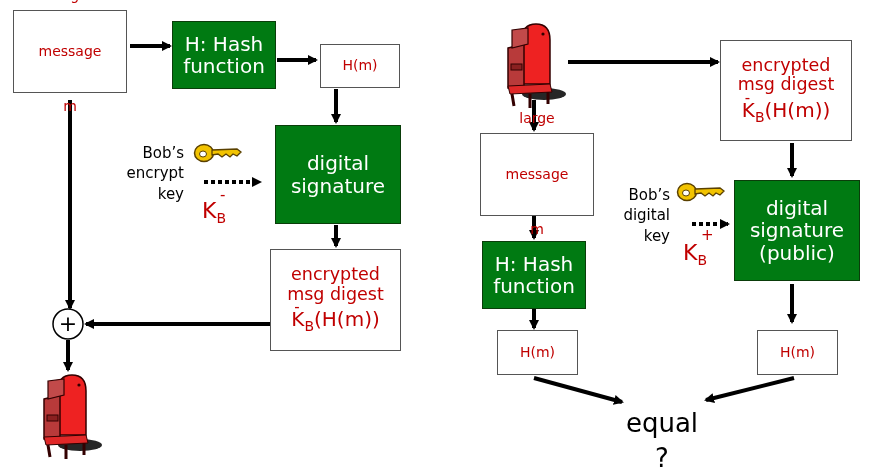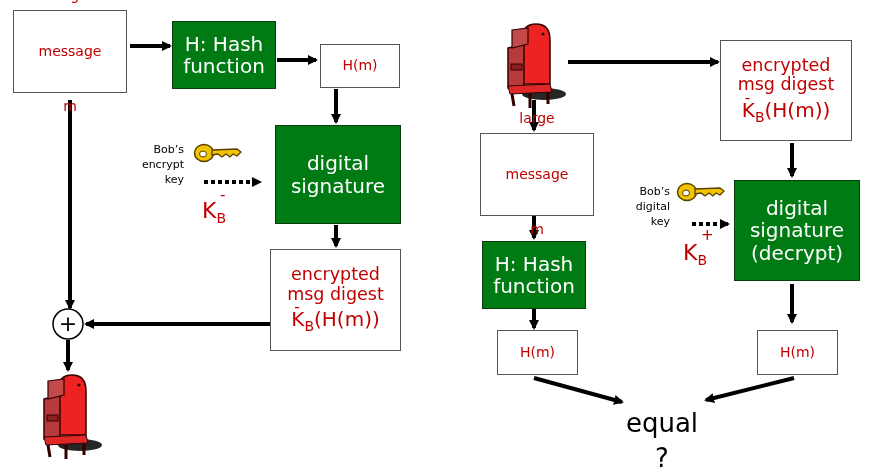--- a/index.html
+++ b/index.html
@@ -5,21 +5,21 @@
   html, body { margin:0; padding:0; background:#ffffff; }
   body { width:872px; height:473px; position:relative; overflow:hidden;
          font-family:"DejaVu Sans", sans-serif; }
   .box { position:absolute; box-sizing:border-box; display:flex; flex-direction:column;
          align-items:center; justify-content:center; text-align:center; line-height:1.12; }
   .white { background:#fff; border:1.5px solid #555; color:#c00000; }
   .green { background:#007a12; border:1px solid #0a3d0a; color:#ffffff; }
   .f22 { font-size:14px;gap:40px; }
   .f20 { font-size:20px; }
   .f18 { font-size:17.5px; }
-  .lbl { position:absolute; font-size:11px; color:#000; text-align:right; line-height:1.35; }
+  .lbl { position:absolute; font-size:15px; color:#000; text-align:right; line-height:1.35; }
   .key-sym { position:absolute; color:#c00000; font-size:22px; }
   .kb { display:inline-block; position:relative; }
   .kb .s { font-size:14px; vertical-align:-5px; }
   .kb .m { position:absolute; left:3px; top:-9px; font-size:15px; }
   svg.arrows { position:absolute; left:0; top:0; }
   .equal { position:absolute; font-size:26px; color:#000; text-align:center; line-height:1.35; }
   .mailbox { position:absolute; }
 </style>
 </head>
 <body>
@@ -152,21 +152,21 @@
 <div class="key-sym" style="left:683px; top:240px;">
   <span class="kb">
     <span>K</span><span class="s">B</span>
     <span class="m" style="left:18px;top:-14px;">+</span>
   </span>
 </div>
 
 <div class="box green f20" style="left:734px; top:180px; width:126px; height:101px;">
   <span>digital</span>
   <span>signature</span>
-  <span>(decrypt)</span>
+  <span>(public)</span>
 </div>
 
 <div class="box green f20" style="left:482px; top:241px; width:104px; height:68px;">
   <span>H: Hash</span>
   <span>function</span>
 </div>
 
 <div class="box white f22" style="left:497px; top:330px; width:81px; height:45px;">
   <span>H(m)</span>
 </div>

